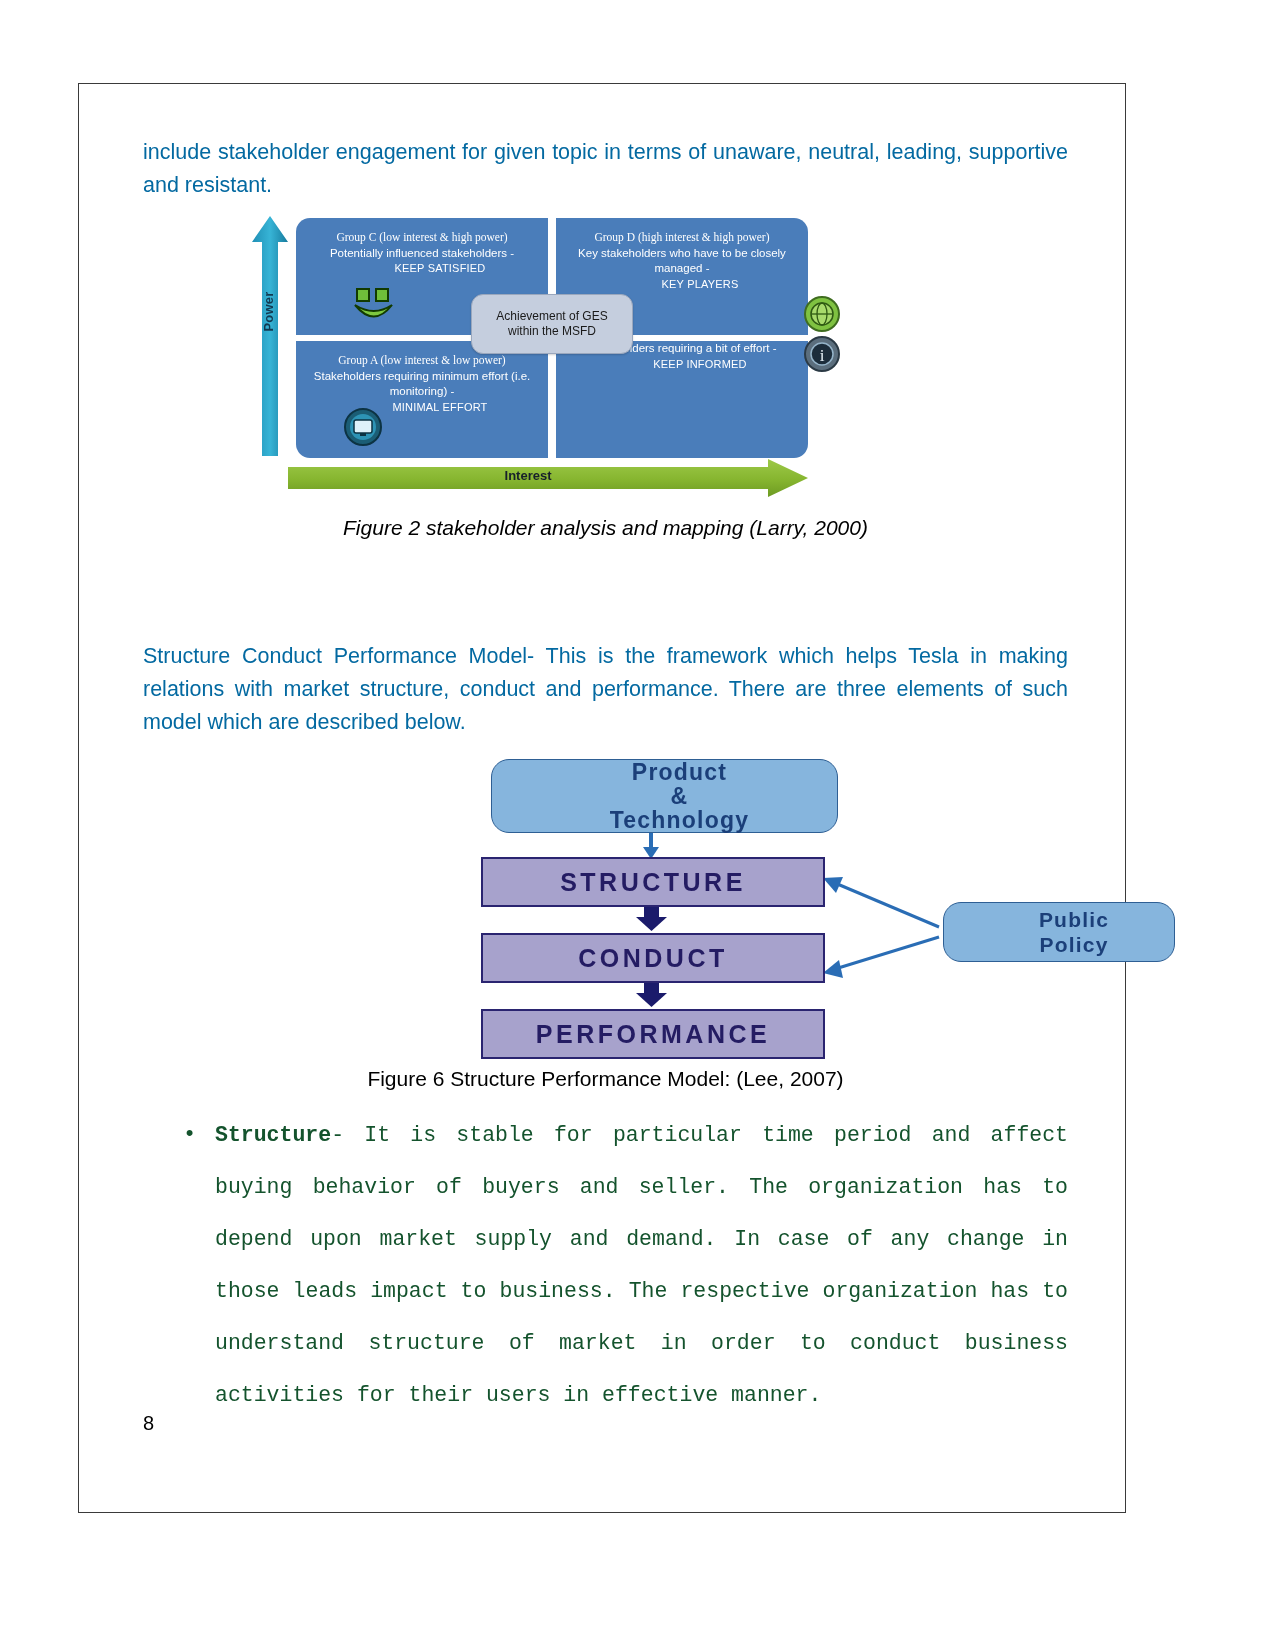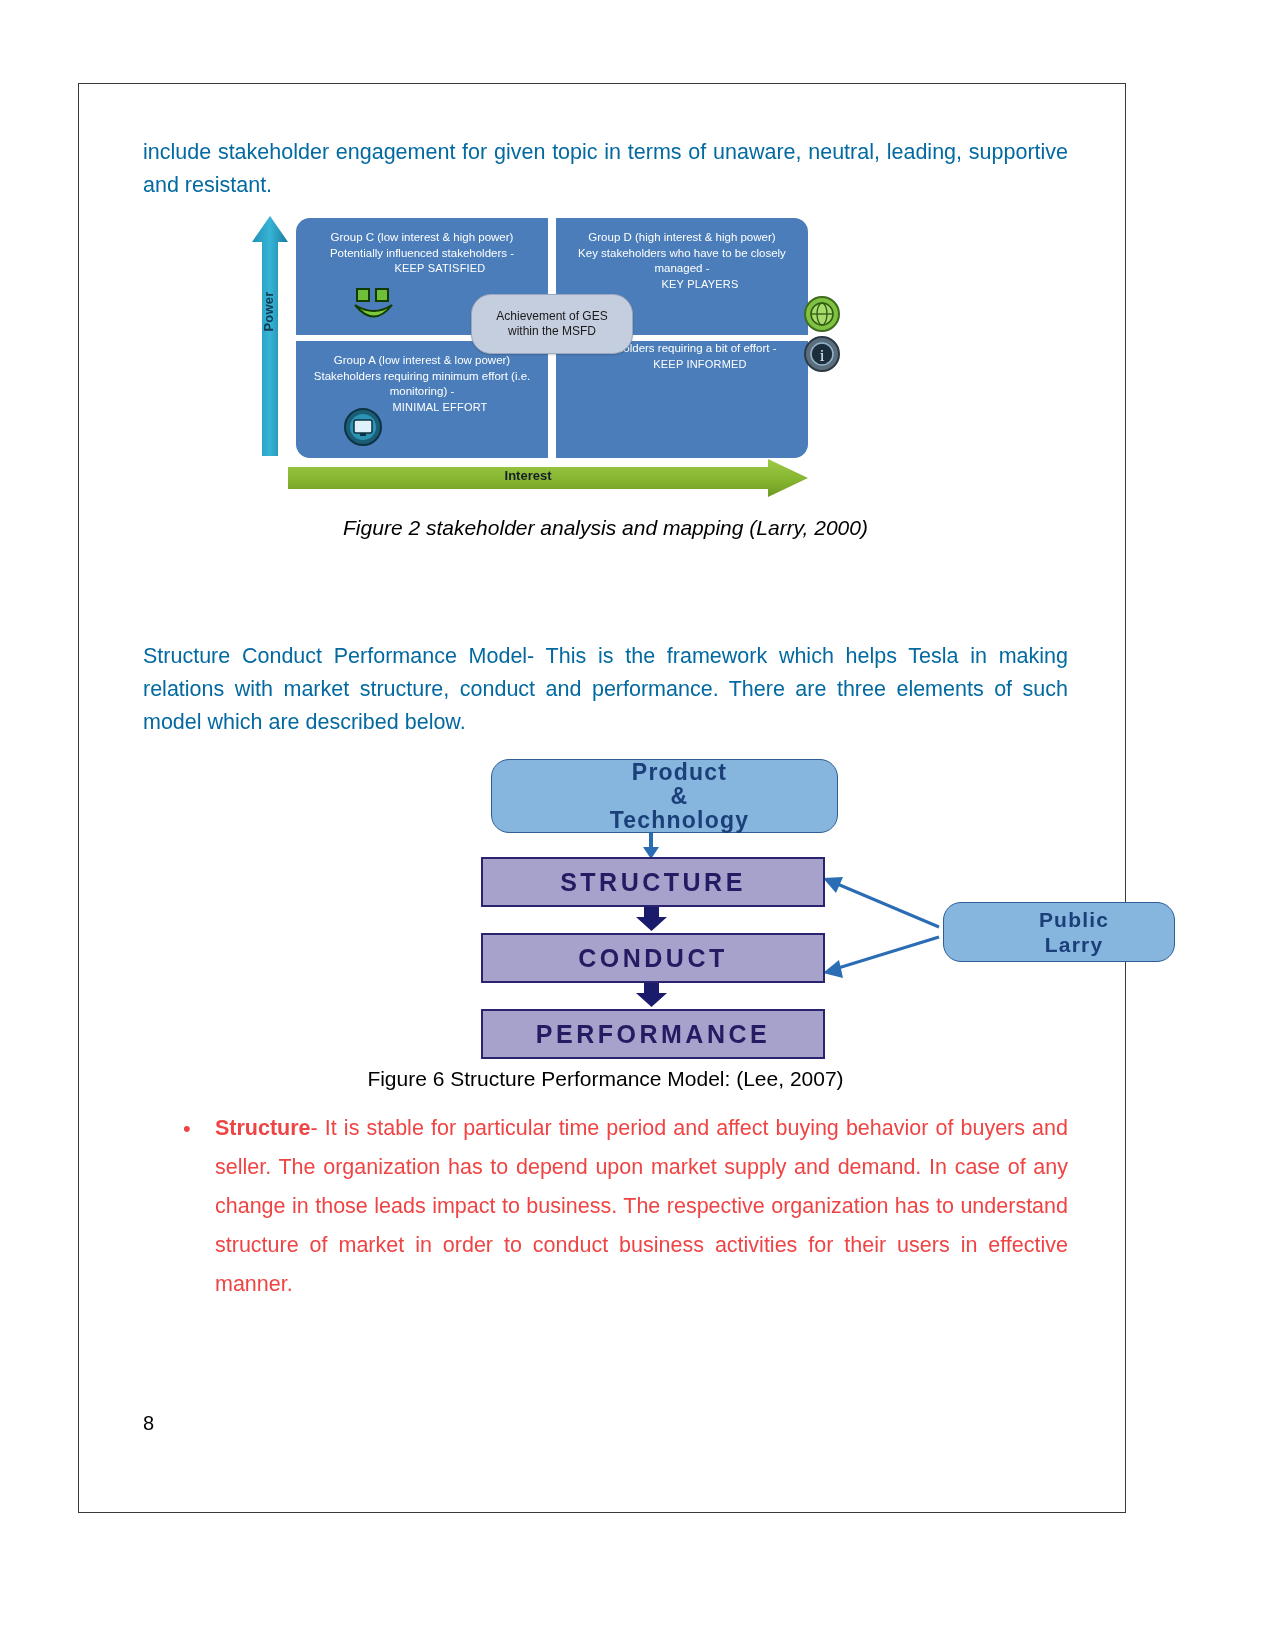--- a/index.html
+++ b/index.html
@@ -99,33 +99,33 @@
   .quad.bl { left: 0; top: 123px; border-bottom-left-radius: 14px; }
   .quad.br { left: 260px; top: 123px; border-bottom-right-radius: 14px; }
   .quad .qline {
     display: block;
     text-align: center;
     font-size: 11.5px;
     line-height: 15.5px;
     padding: 0 12px;
     color: #ffffff;
   }
-  .quad .qtop { padding-top: 12px; }
+  .quad .qtop { padding-top: 12px; font-family: Liberation Serif, serif; }
   .quad .qcaps { font-size: 11px; letter-spacing: .2px; margin-left: 36px; }
   .quad.br .qtop { padding-top: 22px; }
   
   .center-box {
     position: absolute;
     left: 223px;
     top: 78px;
     width: 160px;
     height: 58px;
     background: #c5cede;
     border: 1.2px solid #9aa7bd;
-    border-radius: 20px;
+    border-radius: 12px;
     display: flex;
     align-items: center;
     justify-content: center;
     text-align: center;
     font-size: 12px;
     line-height: 15px;
     color: #1a1a1a;
     box-shadow: 0 1px 2px rgba(0,0,0,.18);
   }
   
@@ -222,23 +222,24 @@
 
   
   ul.bullets {
     margin: 18px 0 0 0;
     padding-left: 72px;
     list-style: none;
   }
   ul.bullets li {
     position: relative;
     font-size: 21.5px;
-    line-height: 39px;
+    line-height: 52px;
     text-align: justify;
-    color: #ef4444;
+    color: #14532d;
+    font-family: Liberation Mono, monospace;
   }
   ul.bullets li::before {
     content: "\2022";
     position: absolute;
     left: -32px;
     top: 0;
     font-size: 22px;
   }
   ul.bullets li b { font-weight: bold; }
 
@@ -392,21 +393,21 @@
           </div>
         </div>
 
         <div class="bar-box bar-structure">STRUCTURE</div>
         <div class="bar-box bar-conduct">CONDUCT</div>
         <div class="bar-box bar-performance">PERFORMANCE</div>
 
         <div class="rounded-box box-policy">
           <div>
             <span>Public</span><br>
-            <span>Larry</span>
+            <span>Policy</span>
           </div>
         </div>
       </div>
     </div>
 
     <p class="fig-caption plain">Figure 6 Structure Performance Model: (Lee, 2007)</p>
 
     <ul class="bullets">
       <li><b>Structure</b><span>- It is stable for particular time period and affect buying behavior of buyers and seller. The organization has to depend upon market supply and demand. In case of any change in those leads impact to business. The respective organization has to understand structure of market in order to conduct business activities for their users in effective manner.</span></li>
     </ul>

